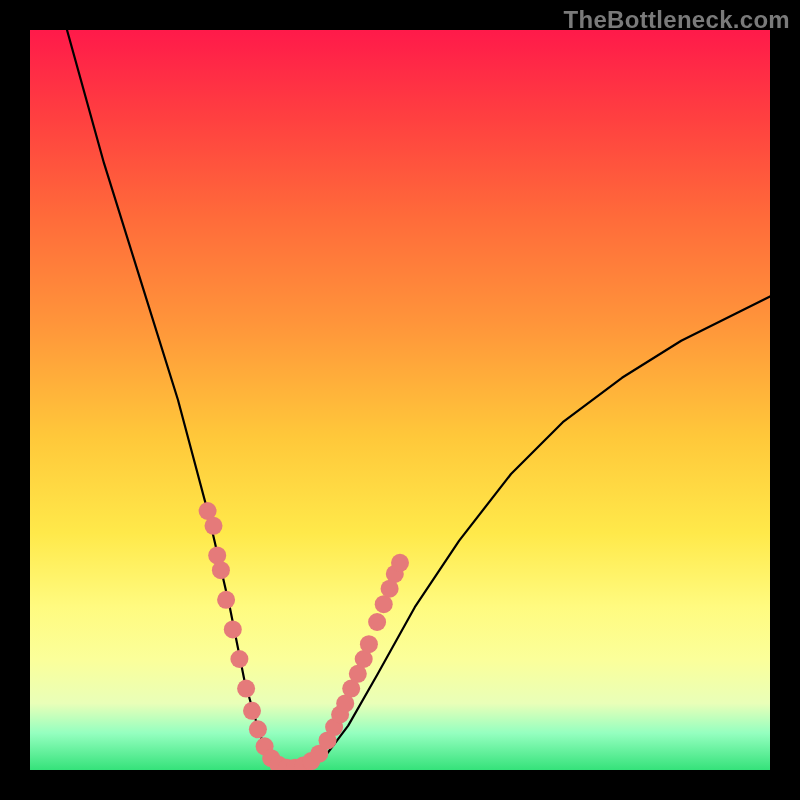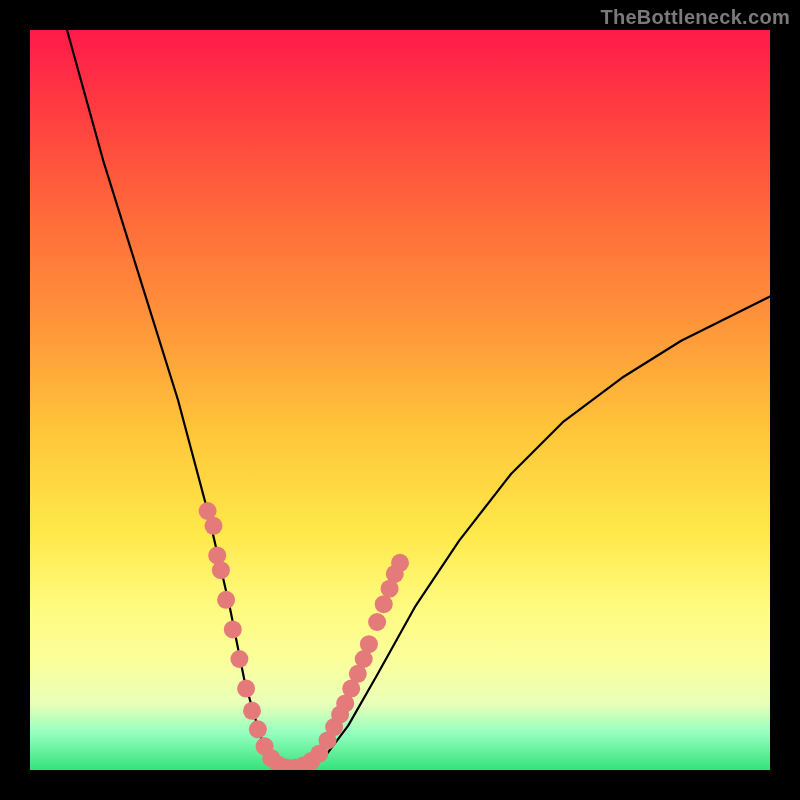--- a/index.html
+++ b/index.html
@@ -40,21 +40,21 @@
       #95ffc0 95%,
       #35e27a 100%
     );
   }
 
   .attribution {
     position: absolute;
     top: 6px;
     right: 10px;
     color: #7a7a7a;
-    font-size: 20px;
+    font-size: 24px;
     font-weight: 600;
     letter-spacing: 0.3px;
     user-select: none;
   }
 
   svg {
     position: absolute;
     top: 0;
     left: 0;
   }

